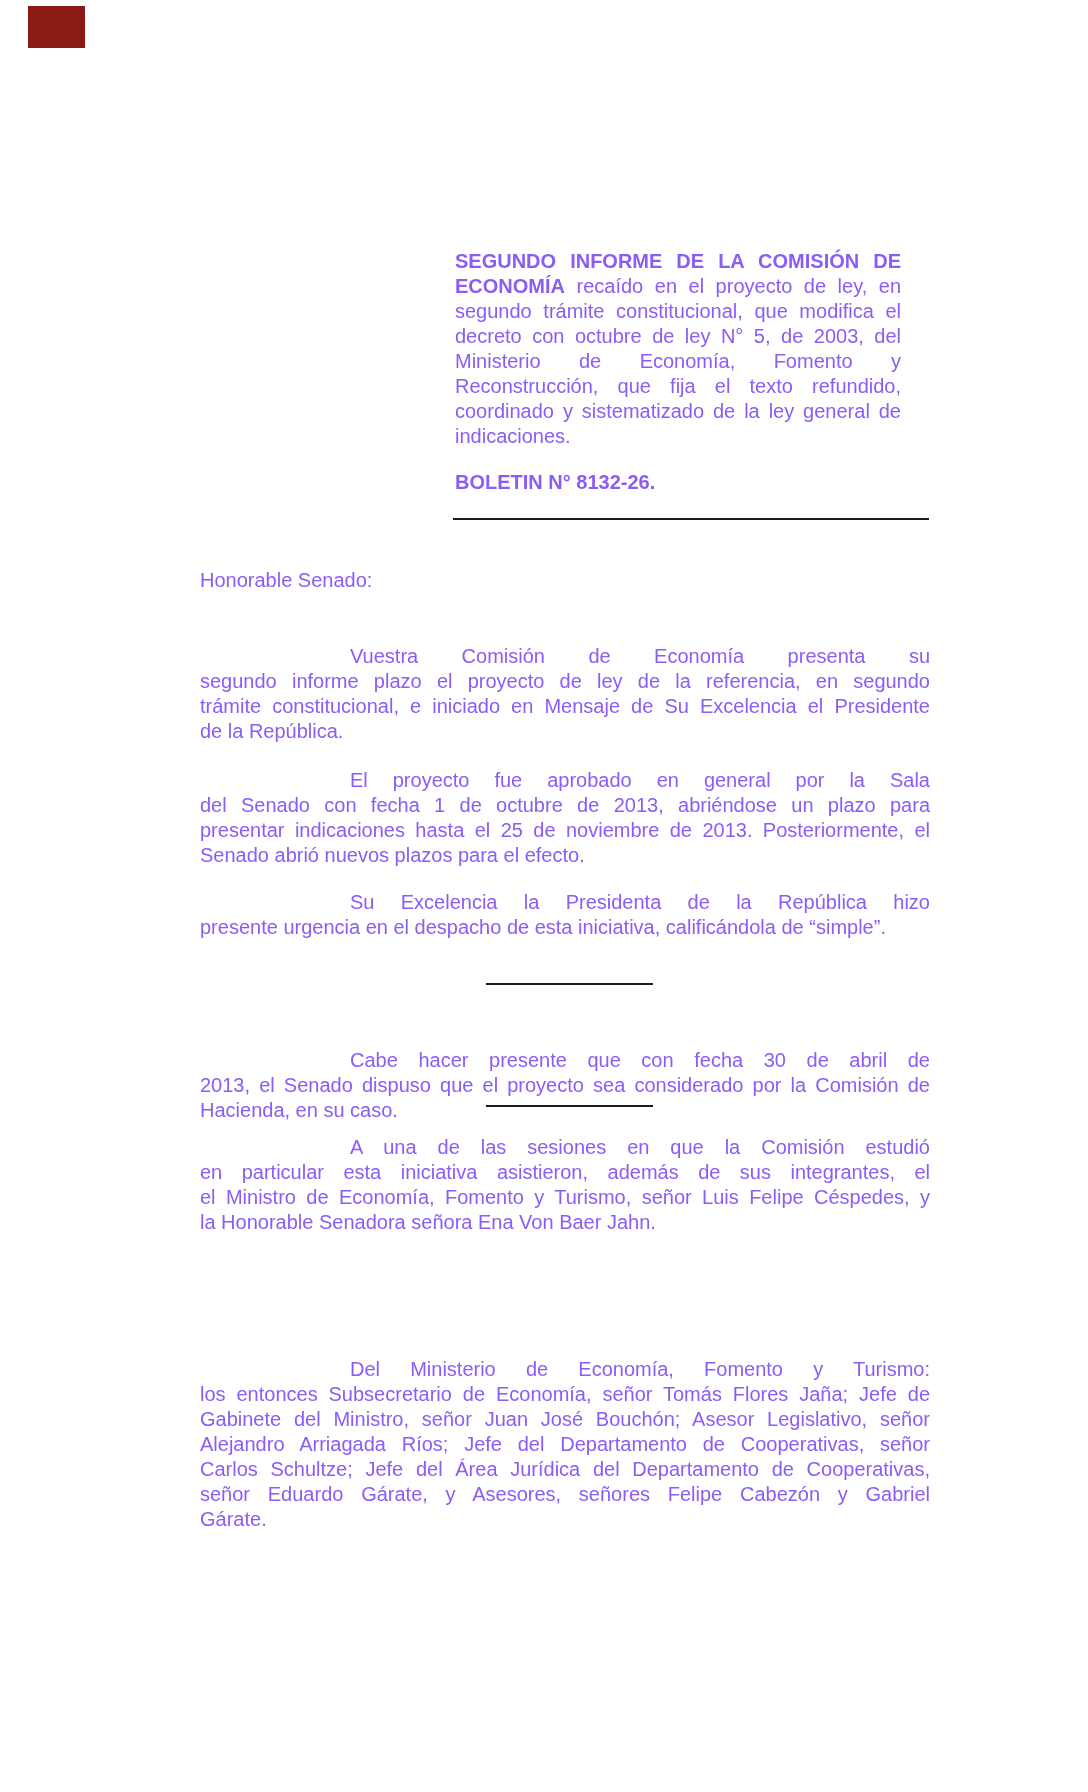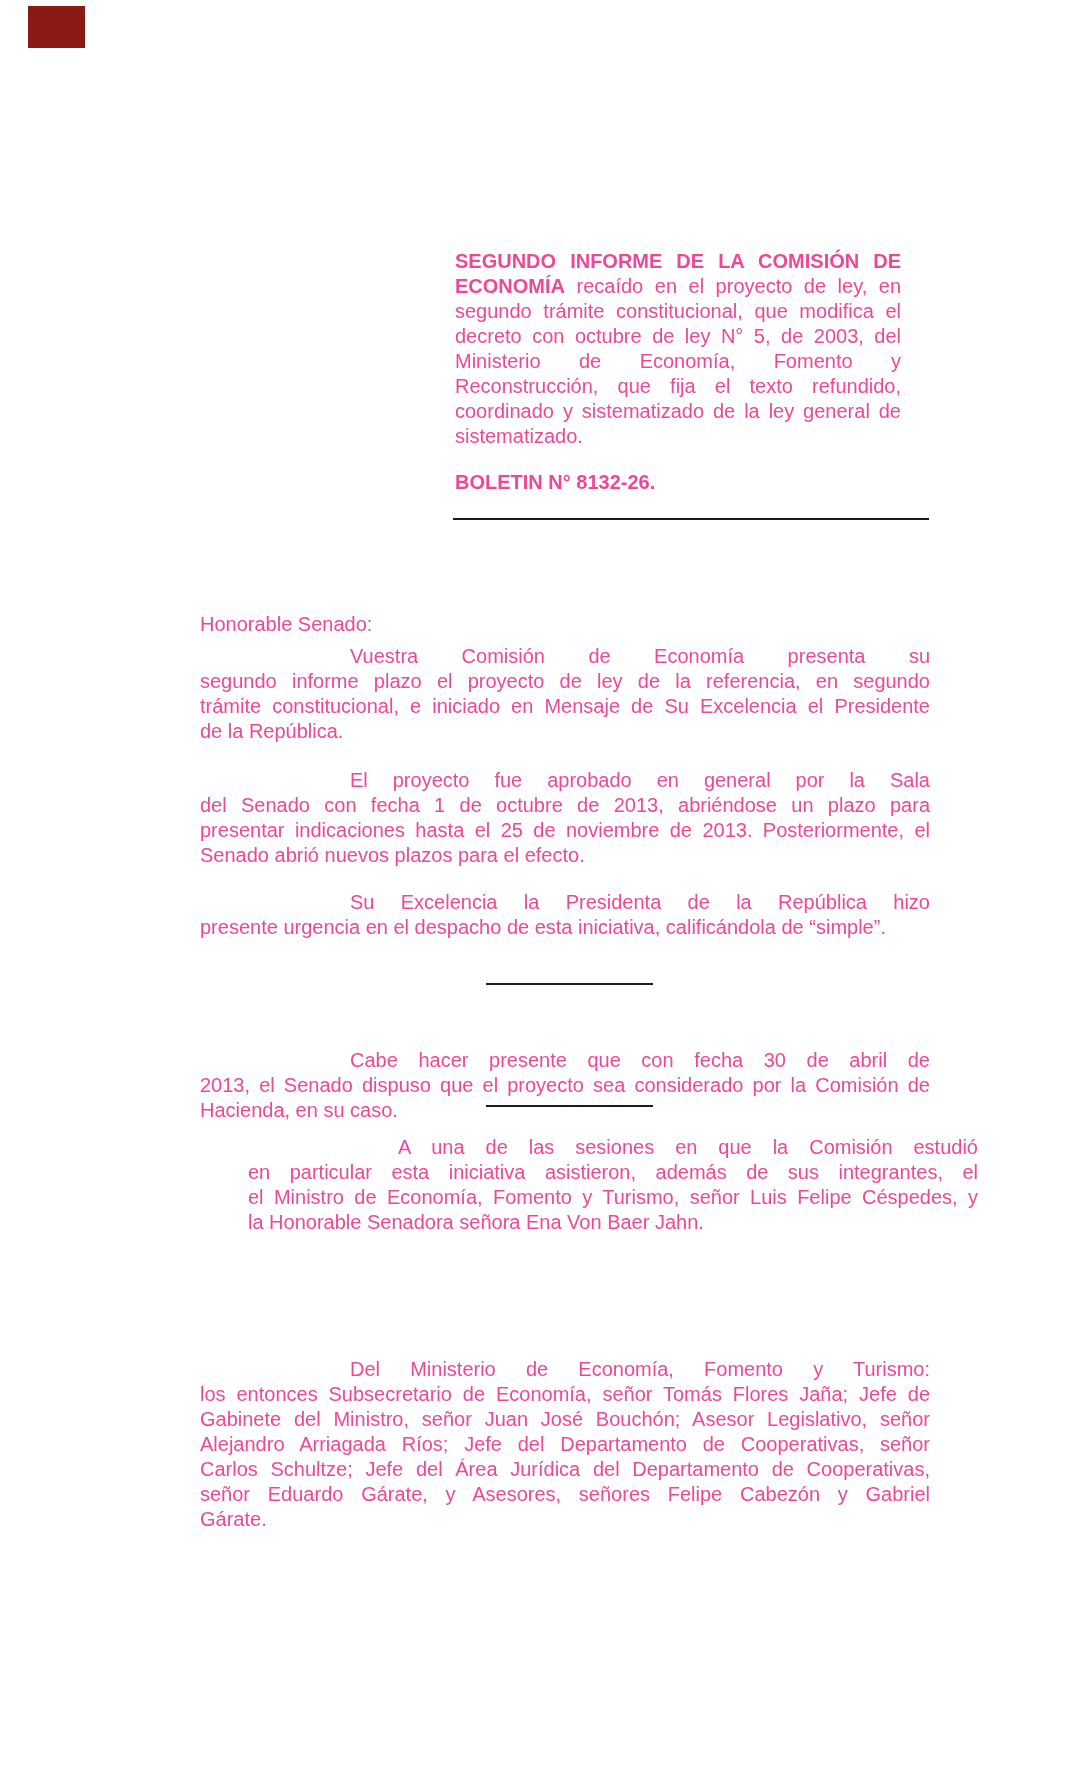--- a/index.html
+++ b/index.html
@@ -2,64 +2,64 @@
 <html><head>
 <meta charset="utf-8">
 <style>
   html, body { margin: 0; padding: 0; background: #ffffff; }
   .page {
     position: relative;
     width: 1088px;
     height: 1792px;
     background: #ffffff;
     font-family: "Liberation Sans", sans-serif;
-    color: #ec4899;
+    color: #8b5cf6;
     overflow: hidden;
   }
   .abs { position: absolute; }
   .txt { font-size: 20px; line-height: 25px; }
   
   .jl { text-align: justify; text-align-last: justify; }
   .lastl { text-align: left; }
   .ind { padding-left: 150px; }
   .b { font-weight: bold; }
   .rule { background: #1c1c1c; height: 2px; }
   .stamp { background: #8b1a14; }
 
   .title-block { left: 455px; top: 249px; width: 446px; }
   .boletin     { left: 455px; top: 470px; width: 446px; }
   .rule-long   { left: 453px; top: 518px; width: 476px; }
-  .salutation  { left: 200px; top: 568px; width: 730px; margin-top: 44px; }
+  .salutation  { left: 200px; top: 568px; width: 730px; }
   .p1 { left: 200px; top: 644px;  width: 730px; }
   .p2 { left: 200px; top: 768px;  width: 730px; }
   .p3 { left: 200px; top: 890px;  width: 730px; }
   .rule-short-1 { left: 486px; top: 983px;  width: 167px; }
   .p4 { left: 200px; top: 1012px; width: 730px; margin-top: 36px; }
   .rule-short-2 { left: 486px; top: 1105px; width: 167px; }
-  .p5 { left: 200px; top: 1135px; width: 730px; margin-left: 48px; }
+  .p5 { left: 200px; top: 1135px; width: 730px; }
   .p6 { left: 200px; top: 1282px; width: 730px; }
   .p7 { left: 200px; top: 1357px; width: 730px; }
   .red-stamp { left: 28px; top: 6px; width: 57px; height: 42px; }
 </style>
 </head>
 <body>
 
 <div class="page">
 
   <div class="abs red-stamp stamp"></div>
 
   <div class="abs title-block txt">
     <div class="jl b">SEGUNDO INFORME DE LA COMISIÓN DE</div>
     <div class="jl"><span class="b">ECONOMÍA</span> <span>recaído en el proyecto de ley, en</span></div>
     <div class="jl">segundo trámite constitucional, que modifica el</div>
     <div class="jl">decreto con octubre de ley N° 5, de 2003, del</div>
     <div class="jl">Ministerio de Economía, Fomento y</div>
     <div class="jl">Reconstrucción, que fija el texto refundido,</div>
     <div class="jl">coordinado y sistematizado de la ley general de</div>
-    <div class="lastl">sistematizado.</div>
+    <div class="lastl">indicaciones.</div>
   </div>
 
   <div class="abs boletin txt b">BOLETIN N° 8132-26.</div>
 
   <div class="abs rule-long rule"></div>
 
   <div class="abs salutation txt">Honorable Senado:</div>
 
   <div class="abs p1 txt">
     <div class="jl ind">Vuestra Comisión de Economía presenta su</div>

